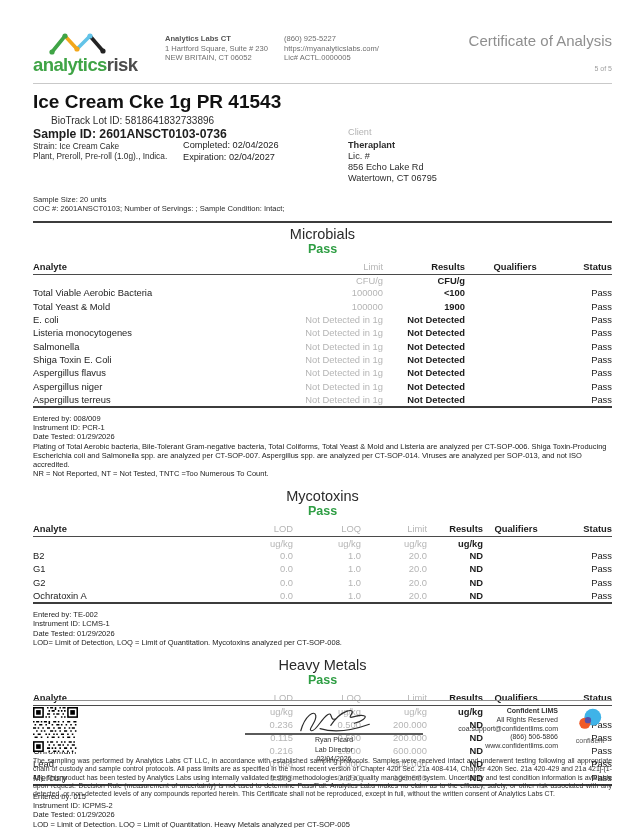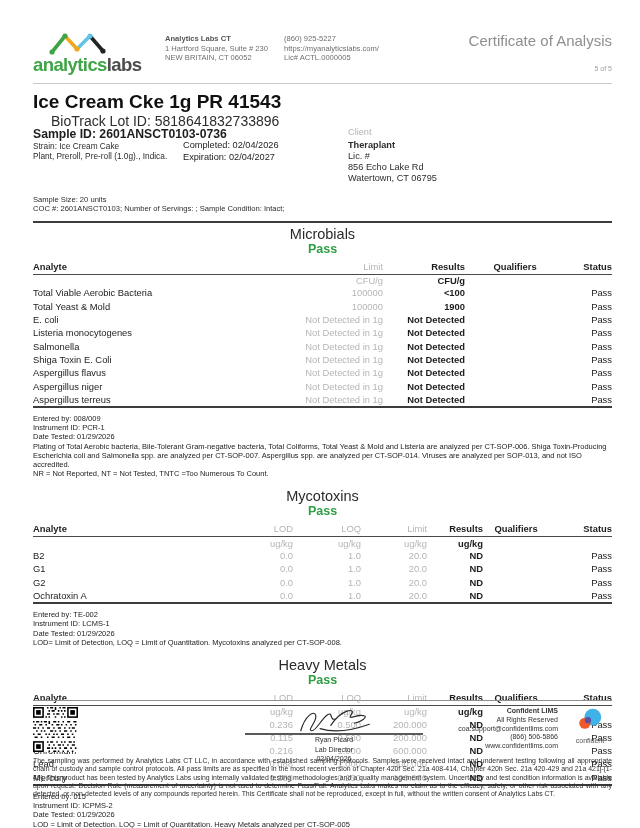--- a/index.html
+++ b/index.html
@@ -15,21 +15,21 @@
   .logo-text .lg{color:#3fa446;}
   .logo-text .ld{color:#4c4c4c;font-weight:600;}
   .hdr-info{display:flex;gap:16px;margin-left:14px;padding-top:4px;font-size:7.6px;line-height:9.6px;color:#6e6e6e;}
   .hdr-info .b{font-weight:700;color:#555;}
   .hdr-right{margin-left:auto;text-align:right;padding-top:2px;}
   .cert-title{font-size:15px;color:#8f8f8f;}
   .page-num{font-size:7px;color:#9d9d9d;margin-top:16px;}
 
   
   .prod-title{font-size:19px;font-weight:700;color:#111;margin:7px 0 3px;}
-  .biotrack{font-size:14px;line-height:10px;color:#2c2c2c;padding-left:18px;}
+  .biotrack{font-size:10px;line-height:10px;color:#2c2c2c;padding-left:18px;}
   .info-flex{display:flex;margin-top:1px;}
   .info-left{width:315px;position:relative;}
   .sample-id{font-size:12.2px;font-weight:700;line-height:14px;}
   .small-line{font-size:8.3px;line-height:10px;color:#2c2c2c;}
   .meta-col{position:absolute;left:150px;top:12px;font-size:9.2px;line-height:12px;color:#222;}
   .client{font-size:9.2px;line-height:11px;color:#2c2c2c;}
   .client .lbl{color:#b3b3b3;margin-bottom:2px;}
   .client .nm{font-weight:700;}
   .size-block{margin-top:11px;font-size:7.6px;line-height:9.4px;color:#2c2c2c;}
 
@@ -75,21 +75,21 @@
         <polyline points="5,22 18,6" fill="none" stroke="#3fa446" stroke-width="3.6" stroke-linecap="round"></polyline>
         <polyline points="18,6 30,19" fill="none" stroke="#f2a71b" stroke-width="3.6" stroke-linecap="round"></polyline>
         <polyline points="30,19 43,6" fill="none" stroke="#62c3e8" stroke-width="3.6" stroke-linecap="round"></polyline>
         <polyline points="43,6 56,21" fill="none" stroke="#232323" stroke-width="3.6" stroke-linecap="round"></polyline>
         <circle cx="5" cy="22" r="2.6" fill="#3fa446"></circle>
         <circle cx="18" cy="6" r="2.6" fill="#3fa446"></circle>
         <circle cx="30" cy="19" r="2.6" fill="#f2a71b"></circle>
         <circle cx="43" cy="6" r="2.6" fill="#62c3e8"></circle>
         <circle cx="56" cy="21" r="2.6" fill="#232323"></circle>
       </svg>
-      <div class="logo-text"><span class="lg">analytics</span><span class="ld">labs</span></div>
+      <div class="logo-text"><span class="lg">analytics</span><span class="ld">risk</span></div>
     </div>
     <div class="hdr-info">
       <div>
         <div class="b">Analytics Labs CT</div>
         <div>1 Hartford Square, Suite # 230</div>
         <div>NEW BRITAIN, CT 06052</div>
       </div>
       <div>
         <div>(860) 925-5227</div>
         <div>https://myanalyticslabs.com/</div>

